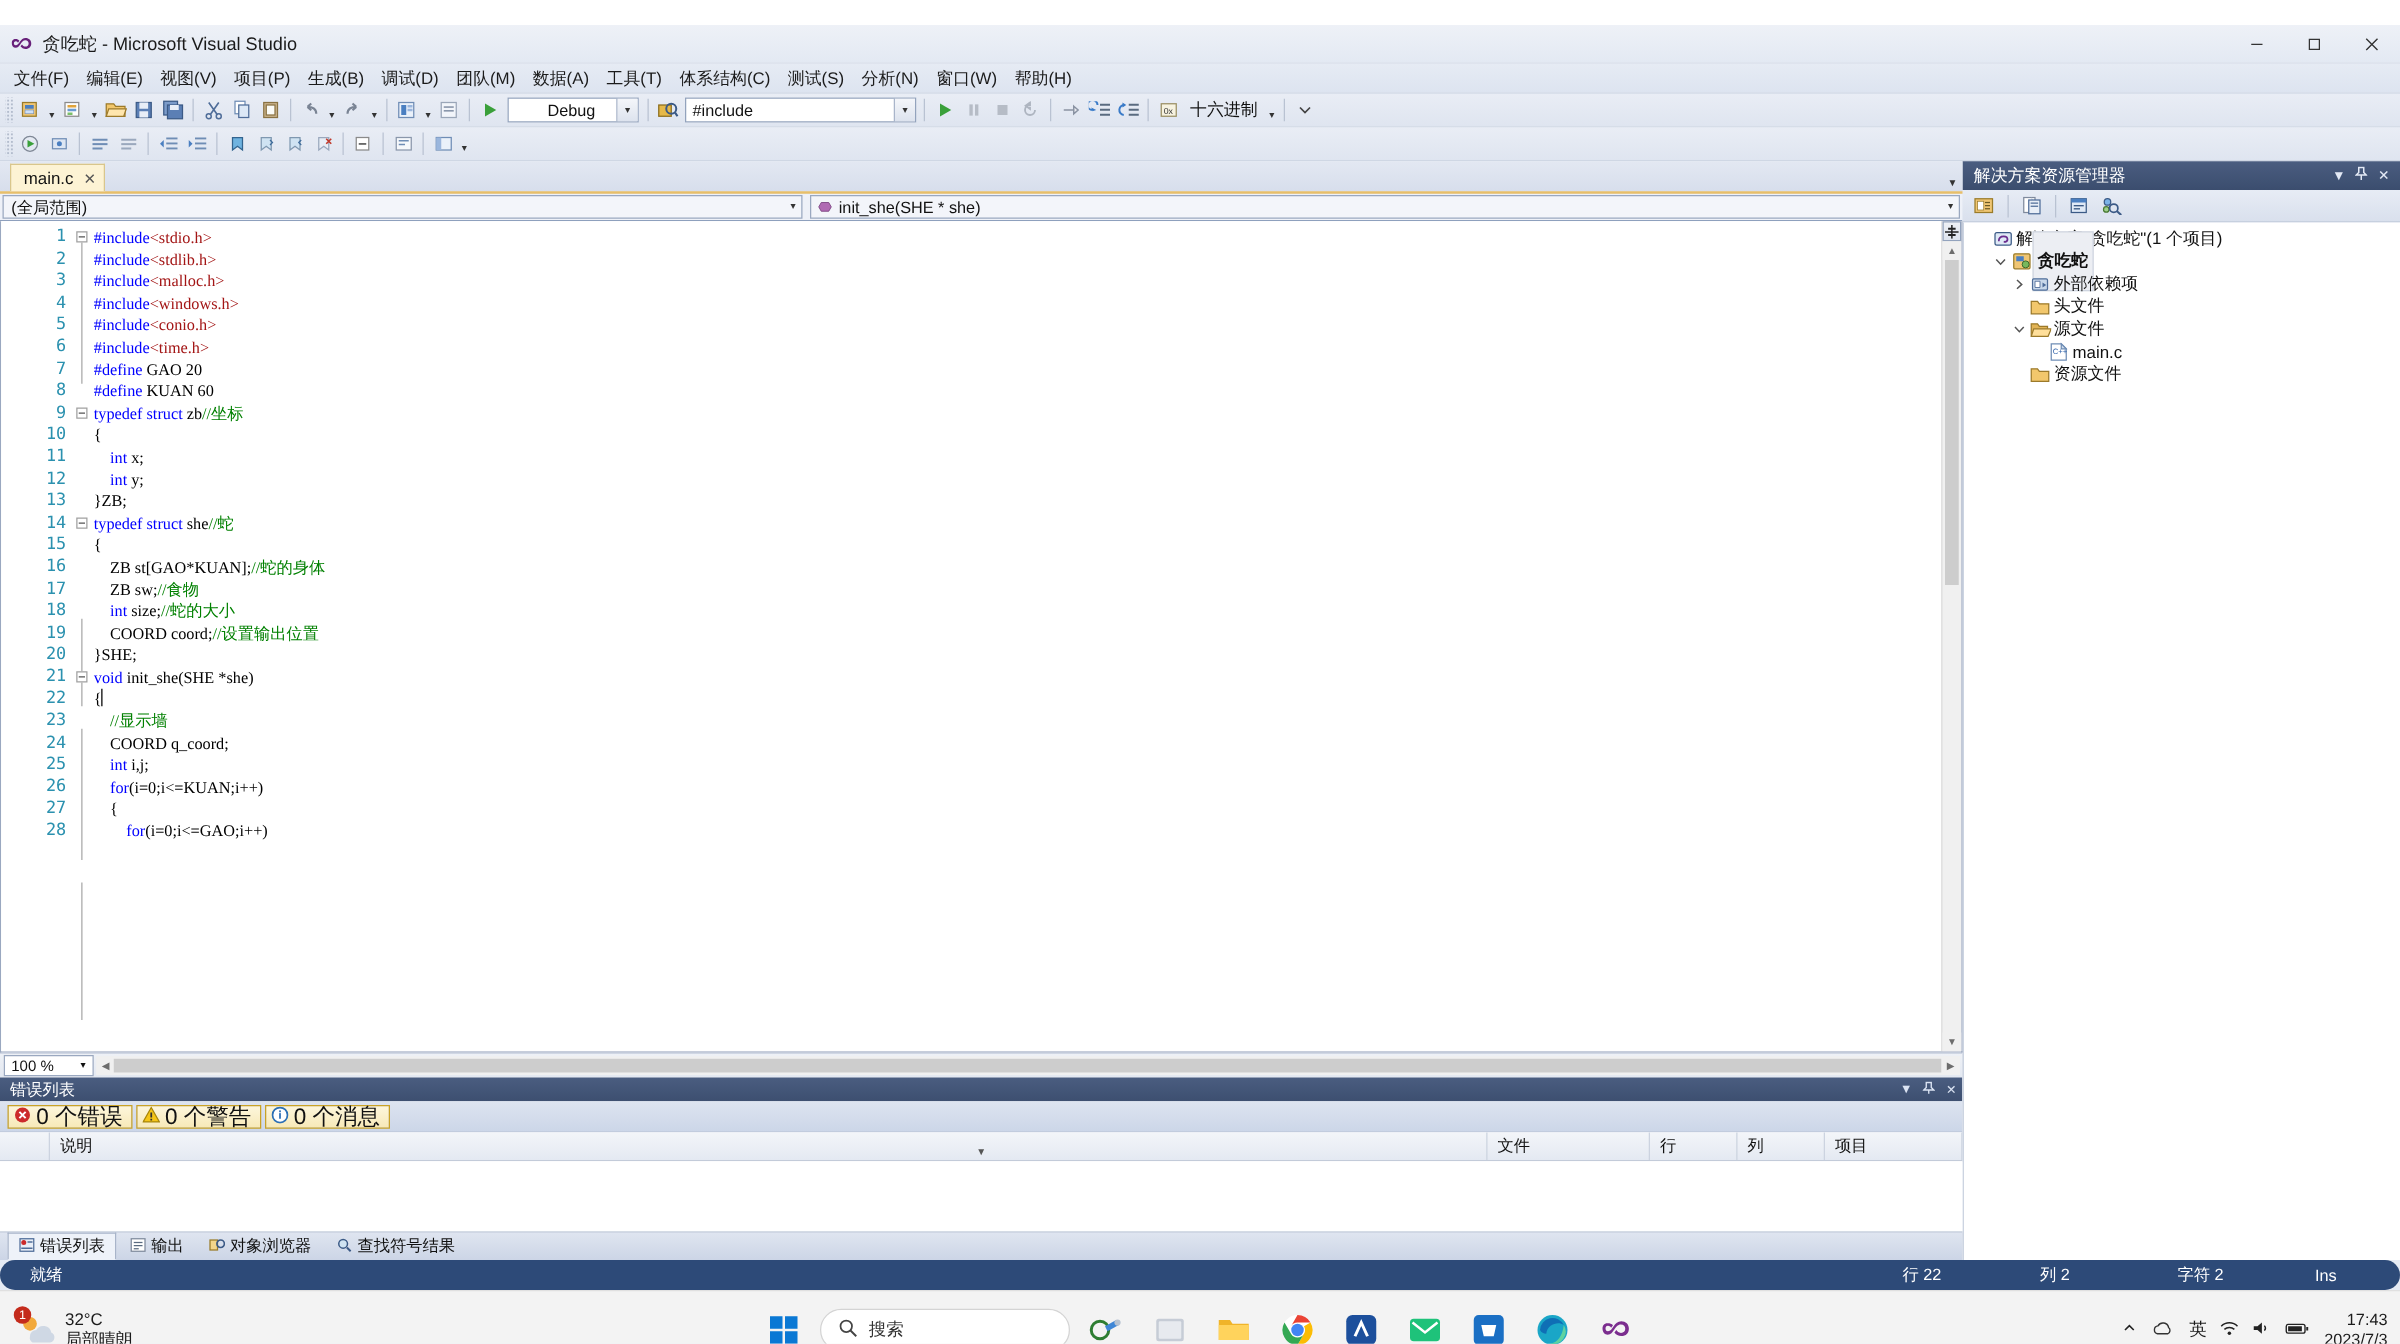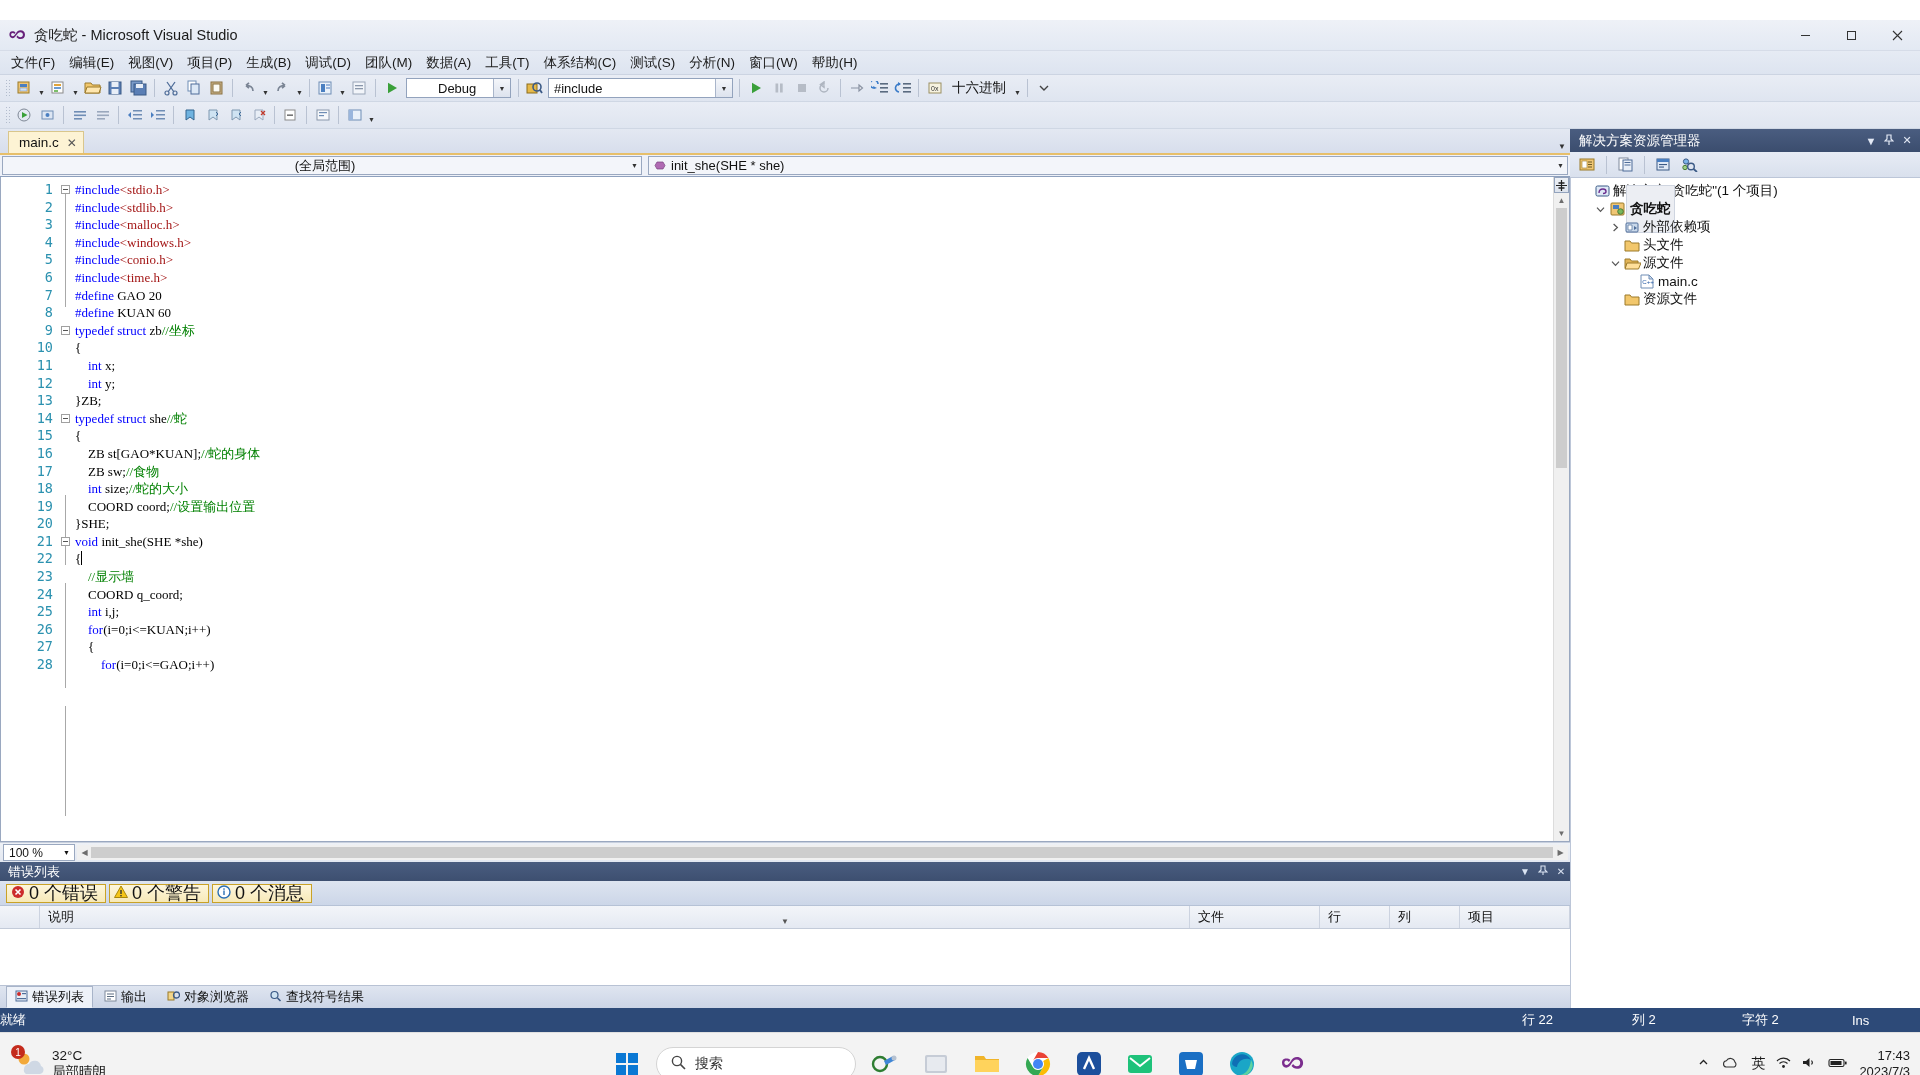--- a/index.html
+++ b/index.html
@@ -170,21 +170,21 @@
     font-size:13px; color:#111;
     padding-left:6px;
     box-sizing:border-box;
     position:relative;
   }
   .navcombo .cb-arrow2 {
     position:absolute; right:3px; top:0; bottom:0;
     display:flex; align-items:center;
     font-size:7px; color:#333;
   }
-  .nav-scope { flex: 0 0 640px; justify-content: center; }
+  .nav-scope { flex: 0 0 640px; }
   .nav-member { flex: 1 1 auto; margin-left:6px; padding-left:4px; }
   .member-icon { width:14px; height:12px; margin-right:4px; display:flex; align-items:center; justify-content:center;}
 
   
   .editor-wrap {
     flex: 1 1 auto;
     display:flex;
     min-height:0;
     background:#fff;
     border:1px solid #9aa8c0;
@@ -410,21 +410,22 @@
   .tnode.selected .tlabel {
     background:#eceef3; border:1px solid #cfd5e0; padding:14px 3px; font-weight:bold;
   }
 
   
   .vs-status {
     height: 24px; flex:0 0 auto;
     background:#2d4a78;
     display:flex; align-items:center;
     color:#fff; font-size:13px;
-    padding-left:0;
+    padding-left:24px;
+    border-radius:12px;
   }
   .vs-status .sp { flex:1 1 auto; }
   .vs-status .sfield { width:110px; }
   .vs-status .sfield-sm { width:60px; padding-right:8px;}
 
   
   .taskbar {
     height: 62px; flex:0 0 auto;
     background:#f3f3f3;
     display:flex; align-items:center;

